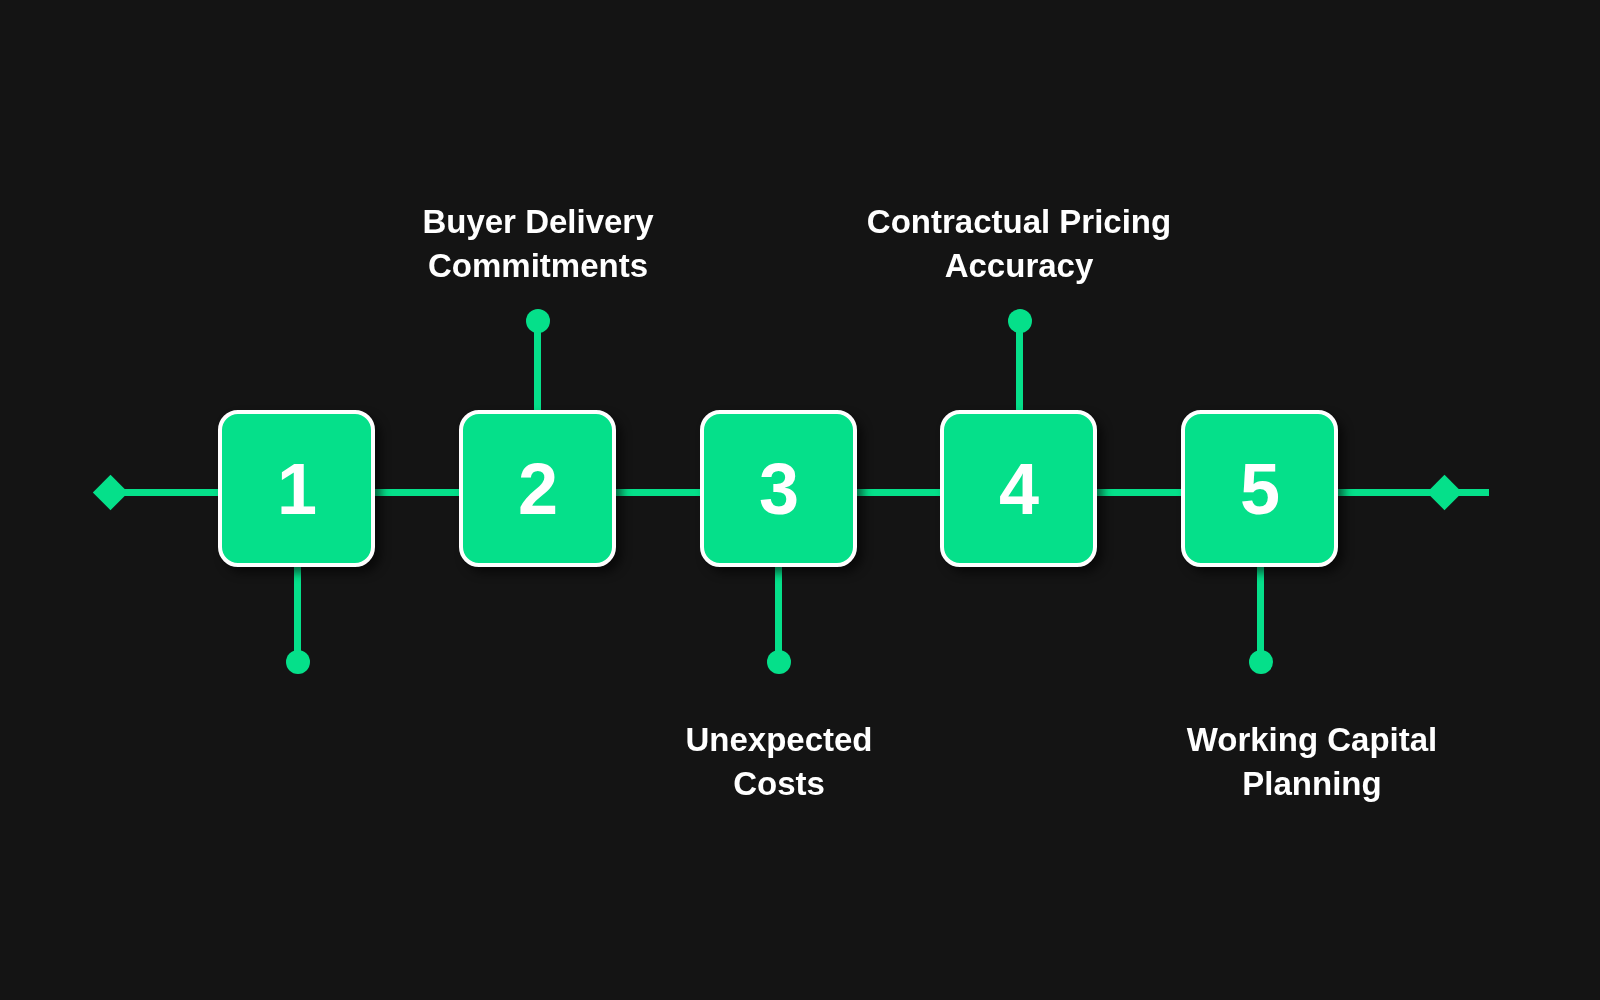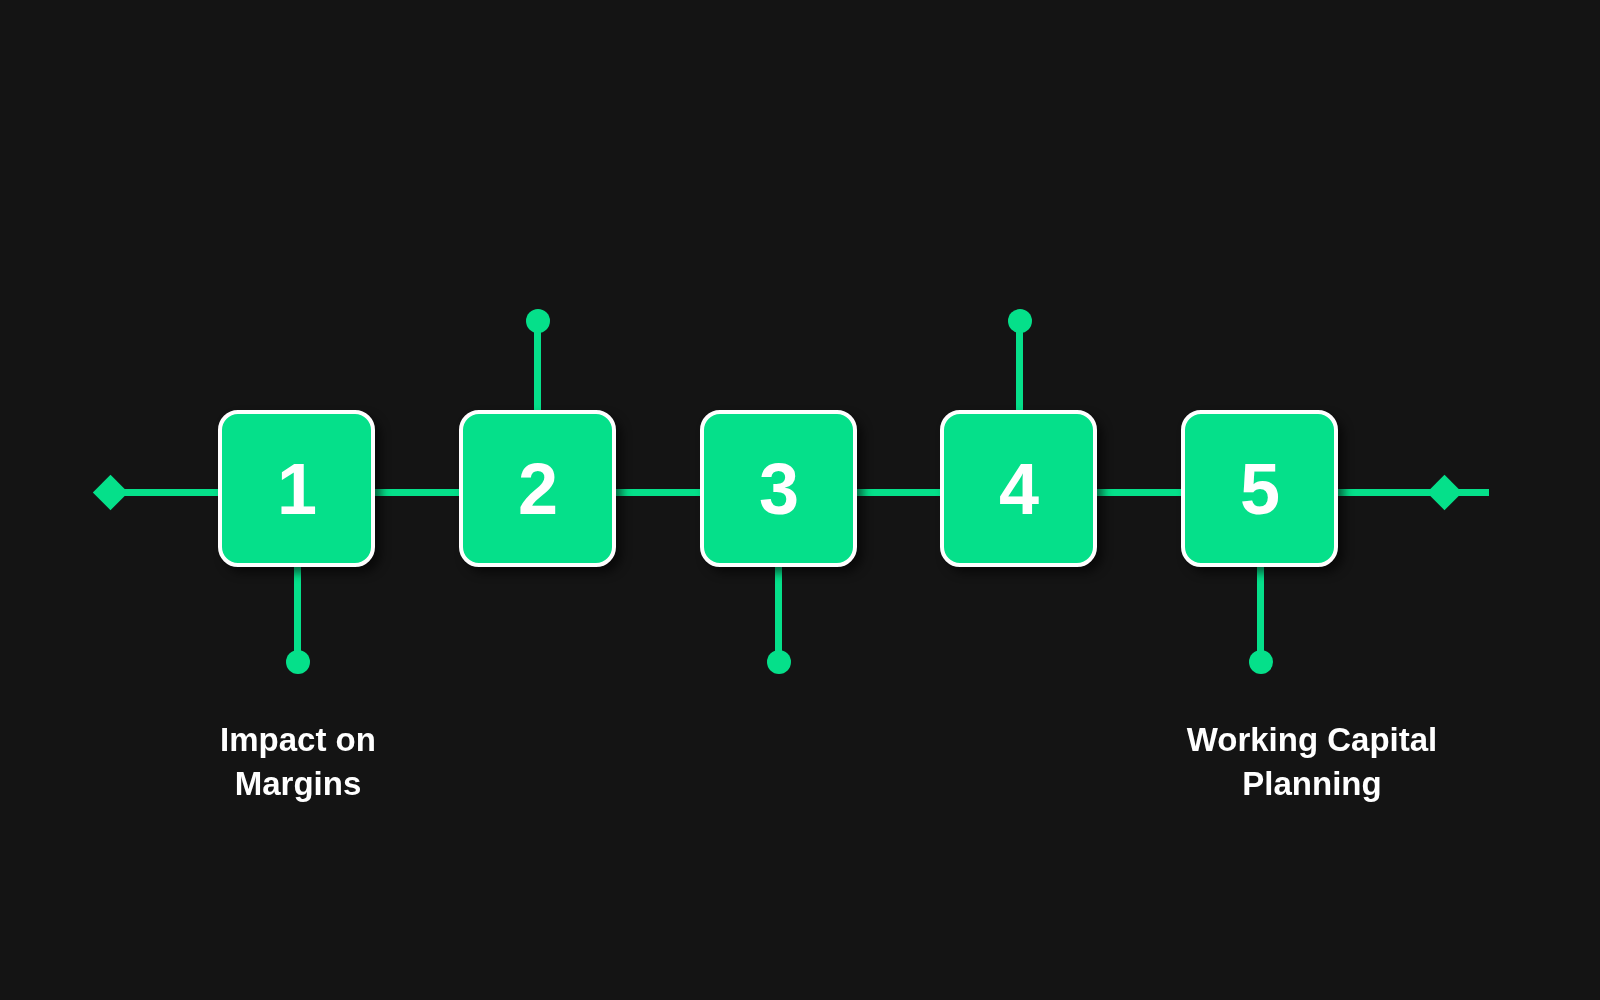--- a/index.html
+++ b/index.html
@@ -110,40 +110,44 @@
 
   <div class="spine"></div>
   <div class="diamond left"></div>
   <div class="diamond right"></div>
 
   <div class="step-box" style="left:218px;">
     <span class="step-number">1</span>
   </div>
   <div class="stem down" style="left:294px;"></div>
   <div class="dot down" style="left:286px;"></div>
-  <div class="label bottom" style="left:148px; width:300px;">Impact on
-Margins</div>
 
   <div class="step-box" style="left:459px;">
     <span class="step-number">2</span>
   </div>
   <div class="stem up" style="left:534px;"></div>
   <div class="dot up" style="left:526px;"></div>
+  <div class="label top" style="left:378px; width:320px;">Buyer Delivery
+Commitments</div>
 
   <div class="step-box" style="left:700px;">
     <span class="step-number">3</span>
   </div>
   <div class="stem down" style="left:775px;"></div>
   <div class="dot down" style="left:767px;"></div>
+  <div class="label bottom" style="left:629px; width:300px;">Unexpected
+Costs</div>
 
   <div class="step-box" style="left:940px;">
     <span class="step-number">4</span>
   </div>
   <div class="stem up" style="left:1016px;"></div>
   <div class="dot up" style="left:1008px;"></div>
+  <div class="label top" style="left:849px; width:340px;">Contractual Pricing
+Accuracy</div>
 
   <div class="step-box" style="left:1181px;">
     <span class="step-number">5</span>
   </div>
   <div class="stem down" style="left:1257px;"></div>
   <div class="dot down" style="left:1249px;"></div>
   <div class="label bottom" style="left:1152px; width:320px;">Working Capital
 Planning</div>
 
 </div>

